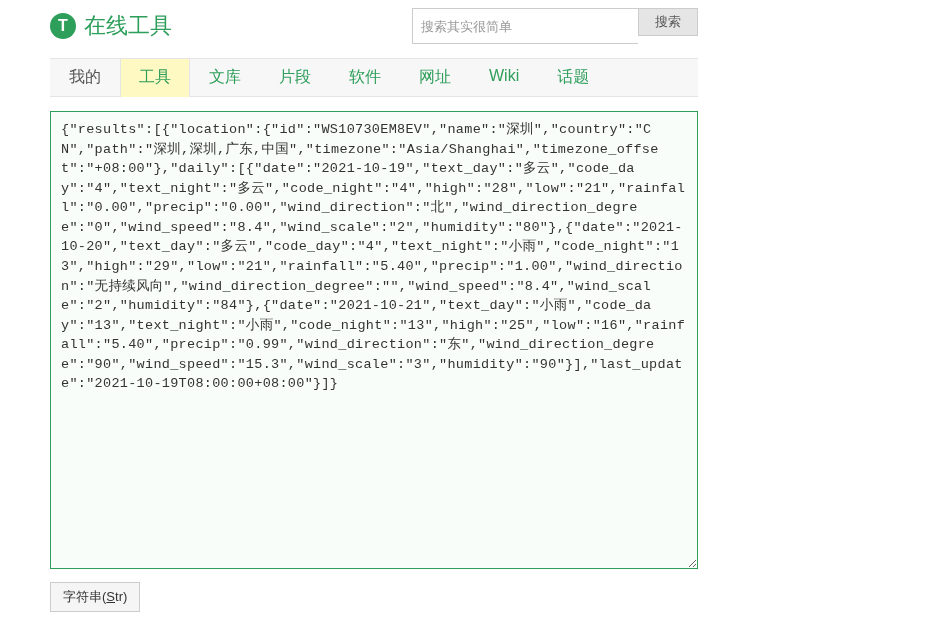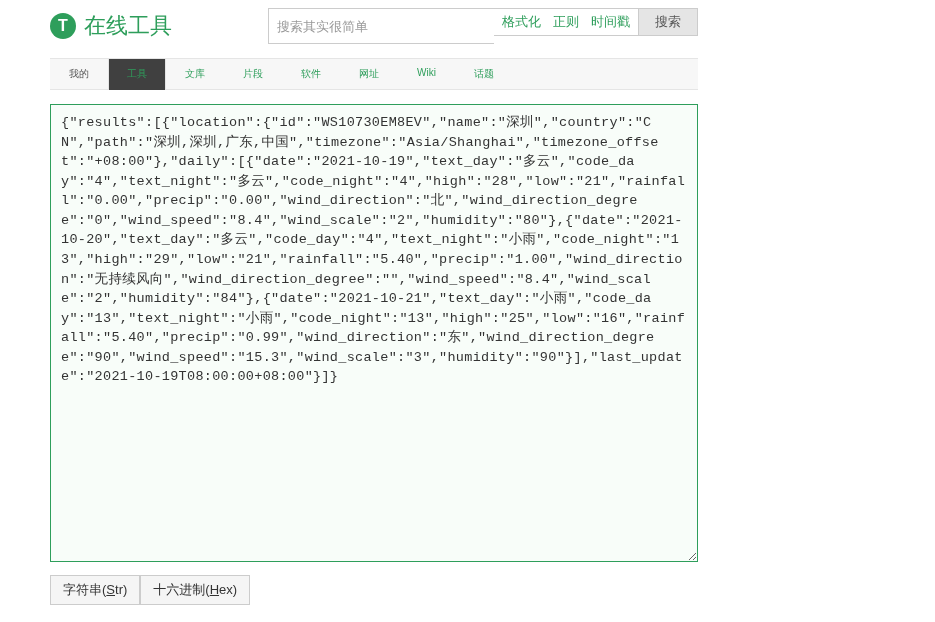--- a/index.html
+++ b/index.html
@@ -13,47 +13,42 @@
     .logo-text { color: #2e9e5b; font-size: 22px; font-weight: normal; }
     
     .search-section { margin-left: auto; display: flex; align-items: stretch; }
     .search-input { width: 226px; height: 28px; border: 1px solid #ccc; border-right: none; padding: 17px 8px; font-size: 13px; outline: none; }
     .search-input::placeholder { color: #999; }
     .search-links { display: flex; align-items: center; border: 1px solid #ccc; border-left: none; border-right: none; padding: 0 8px; gap: 12px; height: 28px; }
     .search-links a { color: #2e9e5b; text-decoration: none; font-size: 13px; }
     .search-btn { height: 28px; padding: 0 16px; border: 1px solid #ccc; background: #e5e5e5; color: #555; font-size: 13px; cursor: pointer; }
     
     .nav-bar { background: #f7f7f7; border-top: 1px solid #e5e5e5; border-bottom: 1px solid #e5e5e5; margin: 0 50px; display: flex; }
-    .nav-item { padding: 8px 18px; color: #2e9e5b; text-decoration: none; font-size: 10px; border-right: 1px solid transparent; border-left: 1px solid transparent; }
+    .nav-item { padding: 8px 18px; color: #2e9e5b; text-decoration: none; font-size: 16px; border-right: 1px solid transparent; border-left: 1px solid transparent; }
     .nav-item.first { color: #555; }
-    .nav-item.active { background: #404040; border-left: 1px solid #e5e5e5; border-right: 1px solid #e5e5e5; margin-bottom: -1px; padding-bottom: 9px; color: #2e9e5b; }
+    .nav-item.active { background: #fef9c3; border-left: 1px solid #e5e5e5; border-right: 1px solid #e5e5e5; margin-bottom: -1px; padding-bottom: 9px; color: #2e9e5b; }
     
     .content-area { margin: 14px 50px 0 50px; }
     .json-textarea { width: 100%; height: 458px; border: 1px solid #2e9e5b; background: #f8fdf9; padding: 8px 10px; font-family: Consolas, "Courier New", monospace; font-size: 13.5px; line-height: 1.45; resize: both; color: #333; outline: none; letter-spacing: 0.3px; word-break: break-all; }
     
     .bottom-buttons { margin: 10px 50px; display: flex; gap: 0; }
     .btn { padding: 5px 12px; border: 1px solid #ccc; background: #f5f5f5; color: #333; font-size: 13px; cursor: pointer; }
     .btn u { text-decoration: underline; }
   </style>
 </head>
 <body>
 
 <div class="container">
   <div class="header">
     <div class="logo-section">
       <div class="logo-icon"></div>
       <span class="logo-text">在线工具</span>
     </div>
     <div class="search-section">
       <input type="text" class="search-input" placeholder="搜索其实很简单" style="">
-      <div class="search-links">
-        <a href="#">格式化</a>
-        <a href="#">正则</a>
-        <a href="#">时间戳</a>
-      </div>
       <button class="search-btn">搜索</button>
     </div>
   </div>
 
   <div class="nav-bar">
     <a href="#" class="nav-item first">我的</a>
     <a href="#" class="nav-item active">工具</a>
     <a href="#" class="nav-item">文库</a>
     <a href="#" class="nav-item">片段</a>
     <a href="#" class="nav-item">软件</a>
@@ -61,15 +56,14 @@
     <a href="#" class="nav-item">Wiki</a>
     <a href="#" class="nav-item">话题</a>
   </div>
 
   <div class="content-area">
     <textarea class="json-textarea" style="">{"results":[{"location":{"id":"WS10730EM8EV","name":"深圳","country":"CN","path":"深圳,深圳,广东,中国","timezone":"Asia/Shanghai","timezone_offset":"+08:00"},"daily":[{"date":"2021-10-19","text_day":"多云","code_day":"4","text_night":"多云","code_night":"4","high":"28","low":"21","rainfall":"0.00","precip":"0.00","wind_direction":"北","wind_direction_degree":"0","wind_speed":"8.4","wind_scale":"2","humidity":"80"},{"date":"2021-10-20","text_day":"多云","code_day":"4","text_night":"小雨","code_night":"13","high":"29","low":"21","rainfall":"5.40","precip":"1.00","wind_direction":"无持续风向","wind_direction_degree":"","wind_speed":"8.4","wind_scale":"2","humidity":"84"},{"date":"2021-10-21","text_day":"小雨","code_day":"13","text_night":"小雨","code_night":"13","high":"25","low":"16","rainfall":"5.40","precip":"0.99","wind_direction":"东","wind_direction_degree":"90","wind_speed":"15.3","wind_scale":"3","humidity":"90"}],"last_update":"2021-10-19T08:00:00+08:00"}]}</textarea>
   </div>
 
   <div class="bottom-buttons">
     <button class="btn"><span>字符串(</span><u>S</u><span>tr)</span></button>
-    <button class="btn"><span>十六进制(</span><u>H</u><span>ex)</span></button>
   </div>
 </div>
 
 </body></html>

